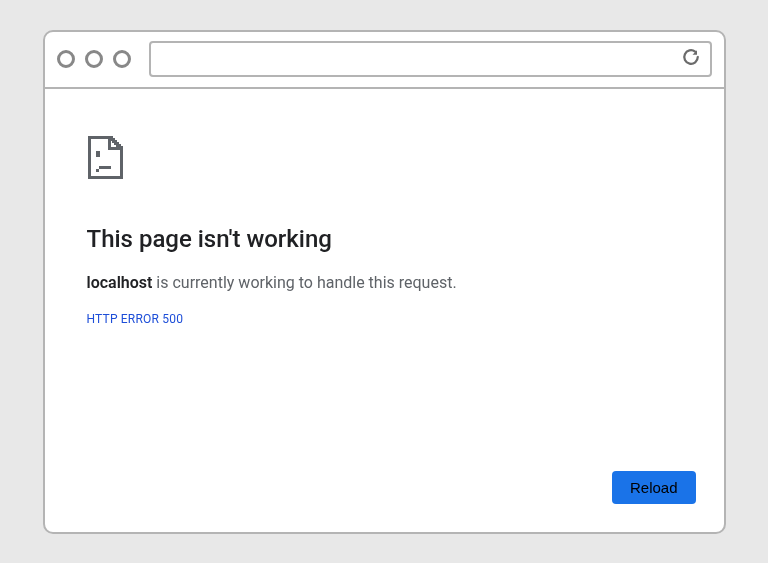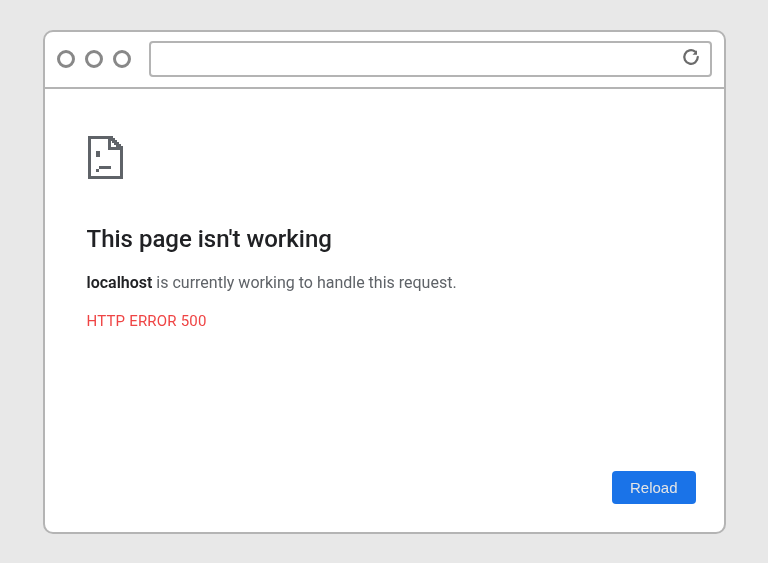--- a/index.html
+++ b/index.html
@@ -80,32 +80,32 @@
       font-size: 16px;
       color: #5f6368;
       margin-bottom: 20px;
     }
     .message .host {
       font-weight: 600;
       color: #202124;
       text-align: right;
     }
     .error-code {
-      font-size: 15px;
-      color: #ef4444;
+      font-size: 12px;
+      color: #1d4ed8;
       letter-spacing: 0.2px;
     }
     .footer {
       position: absolute;
       bottom: 28px;
       right: 28px;
     }
     .reload-btn {
       background: #1a73e8;
-      color: #e5e5e5;
+      color: #000000;
       border: none;
       border-radius: 4px;
       font-size: 15px;
       font-weight: 500;
       padding: 8px 18px;
       cursor: pointer;
     }
   </style>
 </head>
 <body>

